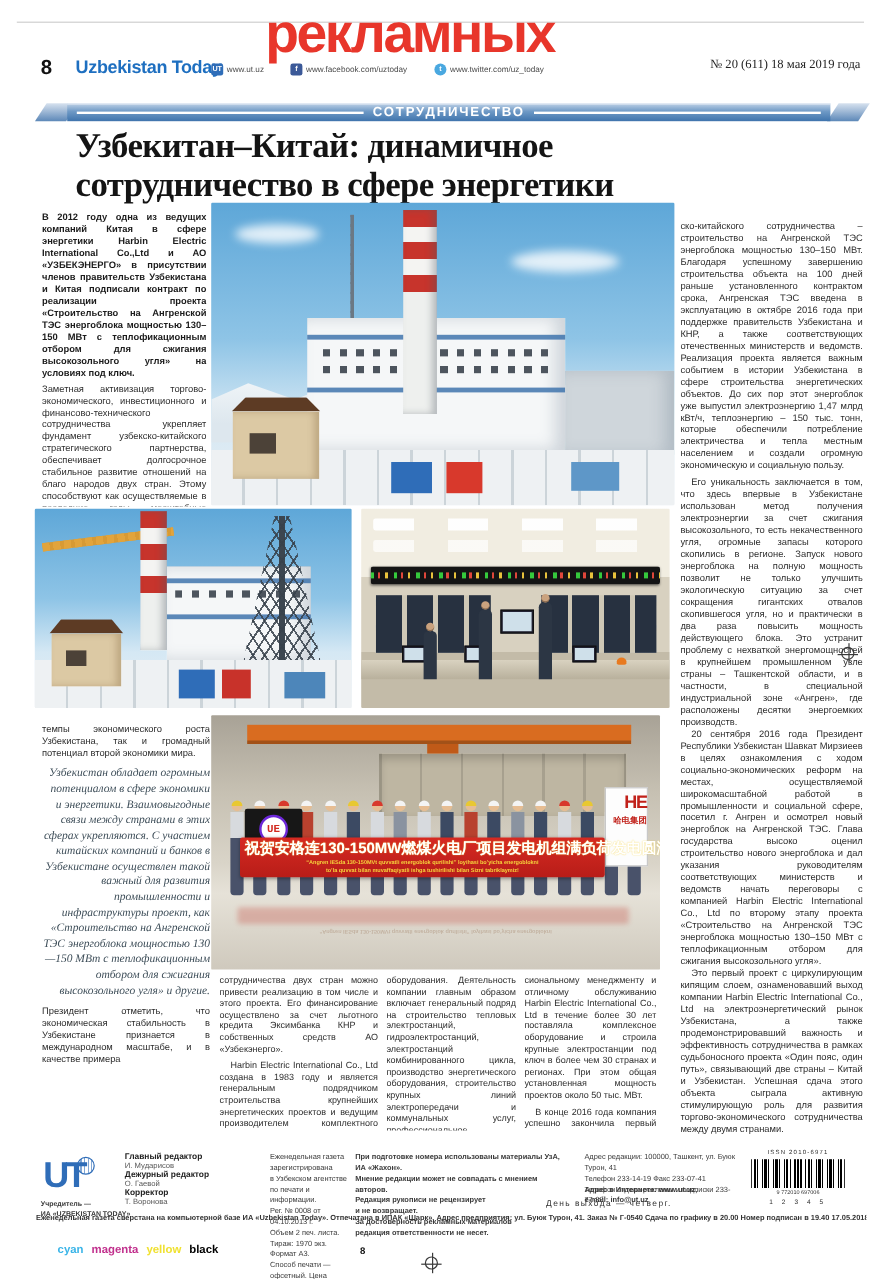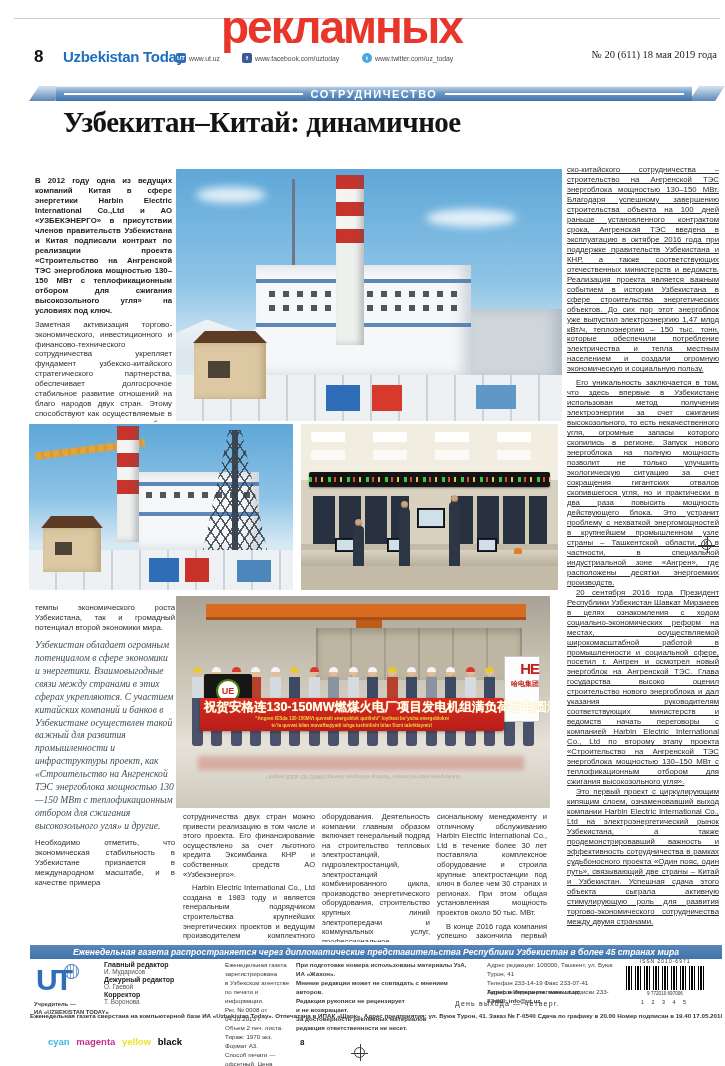--- a/index.html
+++ b/index.html
@@ -29,21 +29,21 @@
   .capL{left:34px;} .capR{left:694px;}
   
   .headline{left:34px;top:106px;width:660px;font-family:"Liberation Serif",serif;font-weight:bold;
             font-size:29px;line-height:1.12;color:#141414;letter-spacing:-0.5px;margin-left:29px;}
   
   .bodytxt{font-size:7.8px;line-height:1.28;}
   .lead{font-weight:bold;color:#1c1c1c;}
   .bodytxt p{margin:0 0 4px 0;}
   .ind{text-indent:9px;margin-bottom:0 !important;}
   .quote{font-family:"Liberation Serif",serif;font-style:italic;font-size:9.6px;line-height:1.35;
-         color:#3e4e59;}
+         color:#3e4e59;text-align:right;}
   
   .ph{overflow:hidden;border-radius:1px;}
   .skyA{background:linear-gradient(180deg,#5ea7d8 0%,#8ec4e6 45%,#d5e8f4 72%,#e9eef2 100%);}
   .cloud{position:absolute;background:#fff;border-radius:50%;filter:blur(4px);opacity:.8;}
   .mount{position:absolute;left:0;right:0;background:linear-gradient(180deg,#ffffff,#dde7ee 80%);
          clip-path:polygon(0 55%,8% 38%,18% 55%,30% 33%,42% 52%,55% 28%,68% 50%,80% 36%,90% 55%,100% 42%,100% 100%,0 100%);}
   .bld{position:absolute;background:#f5f7f8;box-shadow:inset -8px 0 12px rgba(90,110,130,.25);}
   .bstripe{position:absolute;left:0;right:0;height:4px;background:#3f74ad;opacity:.85;}
   .winrow{position:absolute;left:6%;right:6%;height:6px;
           background:repeating-linear-gradient(90deg,#4d555e 0 6px,transparent 6px 14px);}
@@ -92,21 +92,21 @@
                  background:linear-gradient(180deg,var(--hat,#f4f4f4) 0 55%,#e6bd93 55% 100%);}
   .ppl i:nth-child(4n+3){--hat:#d8392c;} .ppl i:nth-child(5n+1){--hat:#e8c832;}
   .ppl i:nth-child(2n){--sh:#3c4a63;} .ppl i:nth-child(7n+4){--sh:#b8412e;} .ppl i:nth-child(5n+3){--sh:#8a93a0;}
   .banner{position:absolute;background:linear-gradient(180deg,#d62a22,#b81d18);border-radius:2px;
           box-shadow:0 1px 3px rgba(0,0,0,.35);text-align:center;color:#fff;z-index:5;padding:2px 4px;}
   .bannercn{font-family:sans-serif;font-size:12.5px;font-weight:bold;line-height:1.25;white-space:nowrap;
             text-shadow:0 0 1px #f7d23c;}
   .banneruz{color:#f7d23c;font-size:4.6px;font-weight:bold;line-height:1.5;}
   .flagUE{position:absolute;background:#171717;border-radius:2px;z-index:4;}
   .flagUE b{position:absolute;left:50%;top:42%;transform:translate(-50%,-50%);width:20px;height:20px;border-radius:50%;
-            background:#fff;border:2px solid #4d7c0f;color:#d22a20;font-size:9px;display:flex;align-items:center;justify-content:center;}
+            background:#fff;border:2px solid #6d28d9;color:#d22a20;font-size:9px;display:flex;align-items:center;justify-content:center;font-family:Liberation Mono, monospace;}
   .signHE{position:absolute;background:#fdfdfd;border:1px solid #c8c8c8;z-index:4;text-align:center;color:#c1211a;}
   .signHE .mono{font-size:15px;font-weight:bold;line-height:1;letter-spacing:-1px;display:block;margin-top:4px;}
   .signHE .cn{font-size:7px;font-weight:bold;display:block;margin-top:3px;font-family:sans-serif;}
   .floorrefl{position:absolute;left:6%;right:7%;background:#c23a30;opacity:.28;filter:blur(2px);border-radius:2px;}
   .refltxt{position:absolute;left:10%;right:10%;text-align:center;transform:scaleY(-1);opacity:.25;color:#7d4a28;
            font-size:4.6px;font-weight:bold;filter:blur(.4px);}
   
   .distbar{left:30px;top:945px;width:692px;height:14px;background:linear-gradient(180deg,#5b86b8,#3f74ad);
            color:#fff;font-style:italic;font-weight:bold;font-size:8.6px;display:flex;align-items:center;justify-content:center;}
   .ml{white-space:pre-line;}
@@ -155,20 +155,21 @@
   <div class="a cnhead">рекламных</div>
 
   <div class="a cap capL"></div>
   <div class="a cap capR"></div>
   <div class="a secbar">
     <span>СОТРУДНИЧЕСТВО</span>
   </div>
 
   <div class="a headline">
     <div>Узбекитан–Китай: динамичное</div>
+    <div>сотрудничество в сфере энергетики</div>
   </div>
 
   <div class="a bodytxt jc" style="left:35px;top:176px;width:137px;height:246px;">
     <p class="lead">В 2012 году одна из ведущих компаний Китая в сфере энергетики Harbin Electric International Co.,Ltd и АО «УЗБЕКЭНЕРГО» в присутствии членов правительств Узбекистана и Китая подписали контракт по реализации проекта «Строительство на Ангренской ТЭС энергоблока мощностью 130–150 МВт с теплофикационным отбором для сжигания высокозольного угля» на условиях под ключ.</p>
     <p>Заметная активизация торгово-экономического, инвестиционного и финансово-технического сотрудничества укрепляет фундамент узбекско-китайского стратегического партнерства, обеспечивает долгосрочное стабильное развитие отношений на благо народов двух стран. Этому способствуют как осуществляемые в последние годы масштабные преобразования и высокие</p>
   </div>
 
   <div class="a ph skyA" style="left:176px;top:169px;width:386px;height:252px;">
     <span class="cloud" style="left:20px;top:18px;width:70px;height:16px;"></span>
     <span class="cloud" style="left:250px;top:40px;width:90px;height:18px;"></span>
@@ -182,21 +183,21 @@
     </div>
     <div class="bld" style="left:295px;top:140px;width:91px;height:70px;background:#cfd6db;"></div>
     <div class="chim" style="left:160px;top:6px;width:28px;height:170px;"></div>
     <div class="fence" style="height:46px;"></div>
     <div class="hut" style="left:18px;bottom:22px;width:72px;height:56px;"></div>
     <span class="poster" style="left:150px;bottom:10px;width:34px;height:26px;"></span>
     <span class="poster" style="left:196px;bottom:10px;width:30px;height:26px;background:#d8392c;"></span>
     <span class="poster" style="left:300px;bottom:12px;width:40px;height:24px;background:#5e97c8;"></span>
   </div>
 
-  <div class="a bodytxt jc" style="left:567px;top:165px;width:152px;height:766px;text-decoration:underline;">
+  <div class="a bodytxt jc" style="left:567px;top:184px;width:152px;height:766px;">
     <p>ско-китайского сотрудничества – строительство на Ангренской ТЭС энергоблока мощностью 130–150 МВт. Благодаря успешному завершению строительства объекта на 100 дней раньше установленного контрактом срока, Ангренская ТЭС введена в эксплуатацию в октябре 2016 года при поддержке правительств Узбекистана и КНР, а также соответствующих отечественных министерств и ведомств. Реализация проекта является важным событием в истории Узбекистана в сфере строительства энергетических объектов. До сих пор этот энергоблок уже выпустил электроэнергию 1,47 млрд кВт/ч, теплоэнергию – 150 тыс. тонн, которые обеспечили потребление электричества и тепла местным населением и создали огромную экономическую и социальную пользу.</p>
     <p class="ind">Его уникальность заключается в том, что здесь впервые в Узбекистане использован метод получения электроэнергии за счет сжигания высокозольного, то есть некачественного угля, огромные запасы которого скопились в регионе. Запуск нового энергоблока на полную мощность позволит не только улучшить экологическую ситуацию за счет сокращения гигантских отвалов скопившегося угля, но и практически в два раза повысить мощность действующего блока. Это устранит проблему с нехваткой энергомощностей в крупнейшем промышленном узле страны – Ташкентской области, и в частности, в специальной индустриальной зоне «Ангрен», где расположены десятки энергоемких производств.</p>
     <p class="ind">20 сентября 2016 года Президент Республики Узбекистан Шавкат Мирзиеев в целях ознакомления с ходом социально-экономических реформ на местах, осуществляемой широкомасштабной работой в промышленности и социальной сфере, посетил г. Ангрен и осмотрел новый энергоблок на Ангренской ТЭС. Глава государства высоко оценил строительство нового энергоблока и дал указания руководителям соответствующих министерств и ведомств начать переговоры с компанией Harbin Electric International Co., Ltd по второму этапу проекта «Строительство на Ангренской ТЭС энергоблока мощностью 130–150 МВт с теплофикационным отбором для сжигания высокозольного угля».</p>
     <p class="ind">Это первый проект с циркулирующим кипящим слоем, ознаменовавший выход компании Harbin Electric International Co., Ltd на электроэнергетический рынок Узбекистана, а также продемонстрировавший важность и эффективность сотрудничества в рамках судьбоносного проекта «Один пояс, один путь», связывающий две страны – Китай и Узбекистан. Успешная сдача этого объекта сыграла активную стимулирующую роль для развития торгово-экономического сотрудничества между двумя странами.</p>
   </div>
 
   <div class="a ph skyA" style="left:29px;top:424px;width:264px;height:166px;">
     <div class="jib" style="left:6px;top:22px;width:110px;"></div>
     <div class="mast" style="left:96px;top:8px;height:80px;"></div>
     <div class="bld" style="left:110px;top:48px;width:120px;height:78px;">
@@ -226,21 +227,21 @@
     <div class="mon" style="left:176px;bottom:38px;"></div>
     <div class="fig" style="left:98px;bottom:24px;height:58px;"></div>
     <div class="fig" style="left:148px;bottom:24px;height:64px;"></div>
     <div class="fig" style="left:52px;bottom:24px;height:40px;"></div>
     <span class="helmet" style="right:36px;bottom:36px;"></span>
   </div>
 
   <div class="a bodytxt" style="left:35px;top:603px;width:140px;height:338px;overflow:hidden;">
     <p class="jc">темпы экономического роста Узбекистана, так и громадный потенциал второй экономики мира.</p>
     <p class="quote" style="margin:6px 0 5px 0;">Узбекистан обладает огромным потенциалом в сфере экономики и энергетики. Взаимовыгодные связи между странами в этих сферах укрепляются. С участием китайских компаний и банков в Узбекистане осуществлен такой важный для развития промышленности и инфраструктуры проект, как «Строительство на Ангренской ТЭС энергоблока мощностью 130—150 МВт с теплофикационным отбором для сжигания высокозольного угля» и другие.</p>
-    <p class="jc">Необходимо отметить, что экономическая стабильность в Узбекистане признается в международном масштабе, и в качестве примера</p>
+    <p class="jc">Президент отметить, что экономическая стабильность в Узбекистане признается в международном масштабе, и в качестве примера</p>
   </div>
 
   <div class="a ph hall" style="left:176px;top:596px;width:374px;height:212px;">
     <div class="beam" style="left:30px;top:8px;width:320px;height:16px;"></div>
     <div class="beam" style="left:180px;top:24px;width:26px;height:14px;background:#c05a18;"></div>
     <div class="machine" style="left:140px;top:32px;width:206px;height:52px;"></div>
     <div class="ppl" style="left:16px;right:16px;top:70px;height:80px;">
       <i></i>
         <i></i>
         <i></i>
@@ -281,23 +282,20 @@
     <p class="ind">Harbin Electric International Co., Ltd создана в 1983 году и является генеральным подрядчиком строительства крупнейших энергетических проектов и ведущим производителем комплектного энергетического</p>
   </div>
   <div class="a bodytxt jc" style="left:322px;top:812px;width:108px;height:130px;font-size:7.5px;">
     <p>оборудования. Деятельность компании главным образом включает генеральный подряд на строительство тепловых электростанций, гидроэлектростанций, электростанций комбинированного цикла, производство энергетического оборудования, строительство крупных линий электропередачи и коммунальных услуг, профессиональное послепродажное обслуживание электростанций. Благодаря передовой технике, профес-</p>
   </div>
   <div class="a bodytxt jc" style="left:437px;top:812px;width:110px;height:130px;font-size:7.5px;">
     <p>сиональному менеджменту и отличному обслуживанию Harbin Electric International Co., Ltd в течение более 30 лет поставляла комплексное оборудование и строила крупные электростанции под ключ в более чем 30 странах и регионах. При этом общая установленная мощность проектов около 50 тыс. МВт.</p>
     <p class="ind">В конце 2016 года компания успешно закончила первый энергетический проект в рамках узбек-</p>
   </div>
 
-  <div class="a distbar">
-    <span>Еженедельная газета распространяется через дипломатические представительства Республики Узбекистан в более 45 странах мира</span>
-  </div>
 
   <div class="a utlogo">UT</div>
   <div class="a ft ftb ml" style="left:34px;top:1000px;width:90px;font-size:5.8px;">Учредитель —
 ИА «UZBEKISTAN TODAY»</div>
 
   <div class="a roles" style="left:104px;top:961px;width:112px;">
     <b>Главный редактор</b>
     <span>И. Мударисов</span>
     <b>Дежурный редактор</b>
     <span>О. Гаевой</span>

